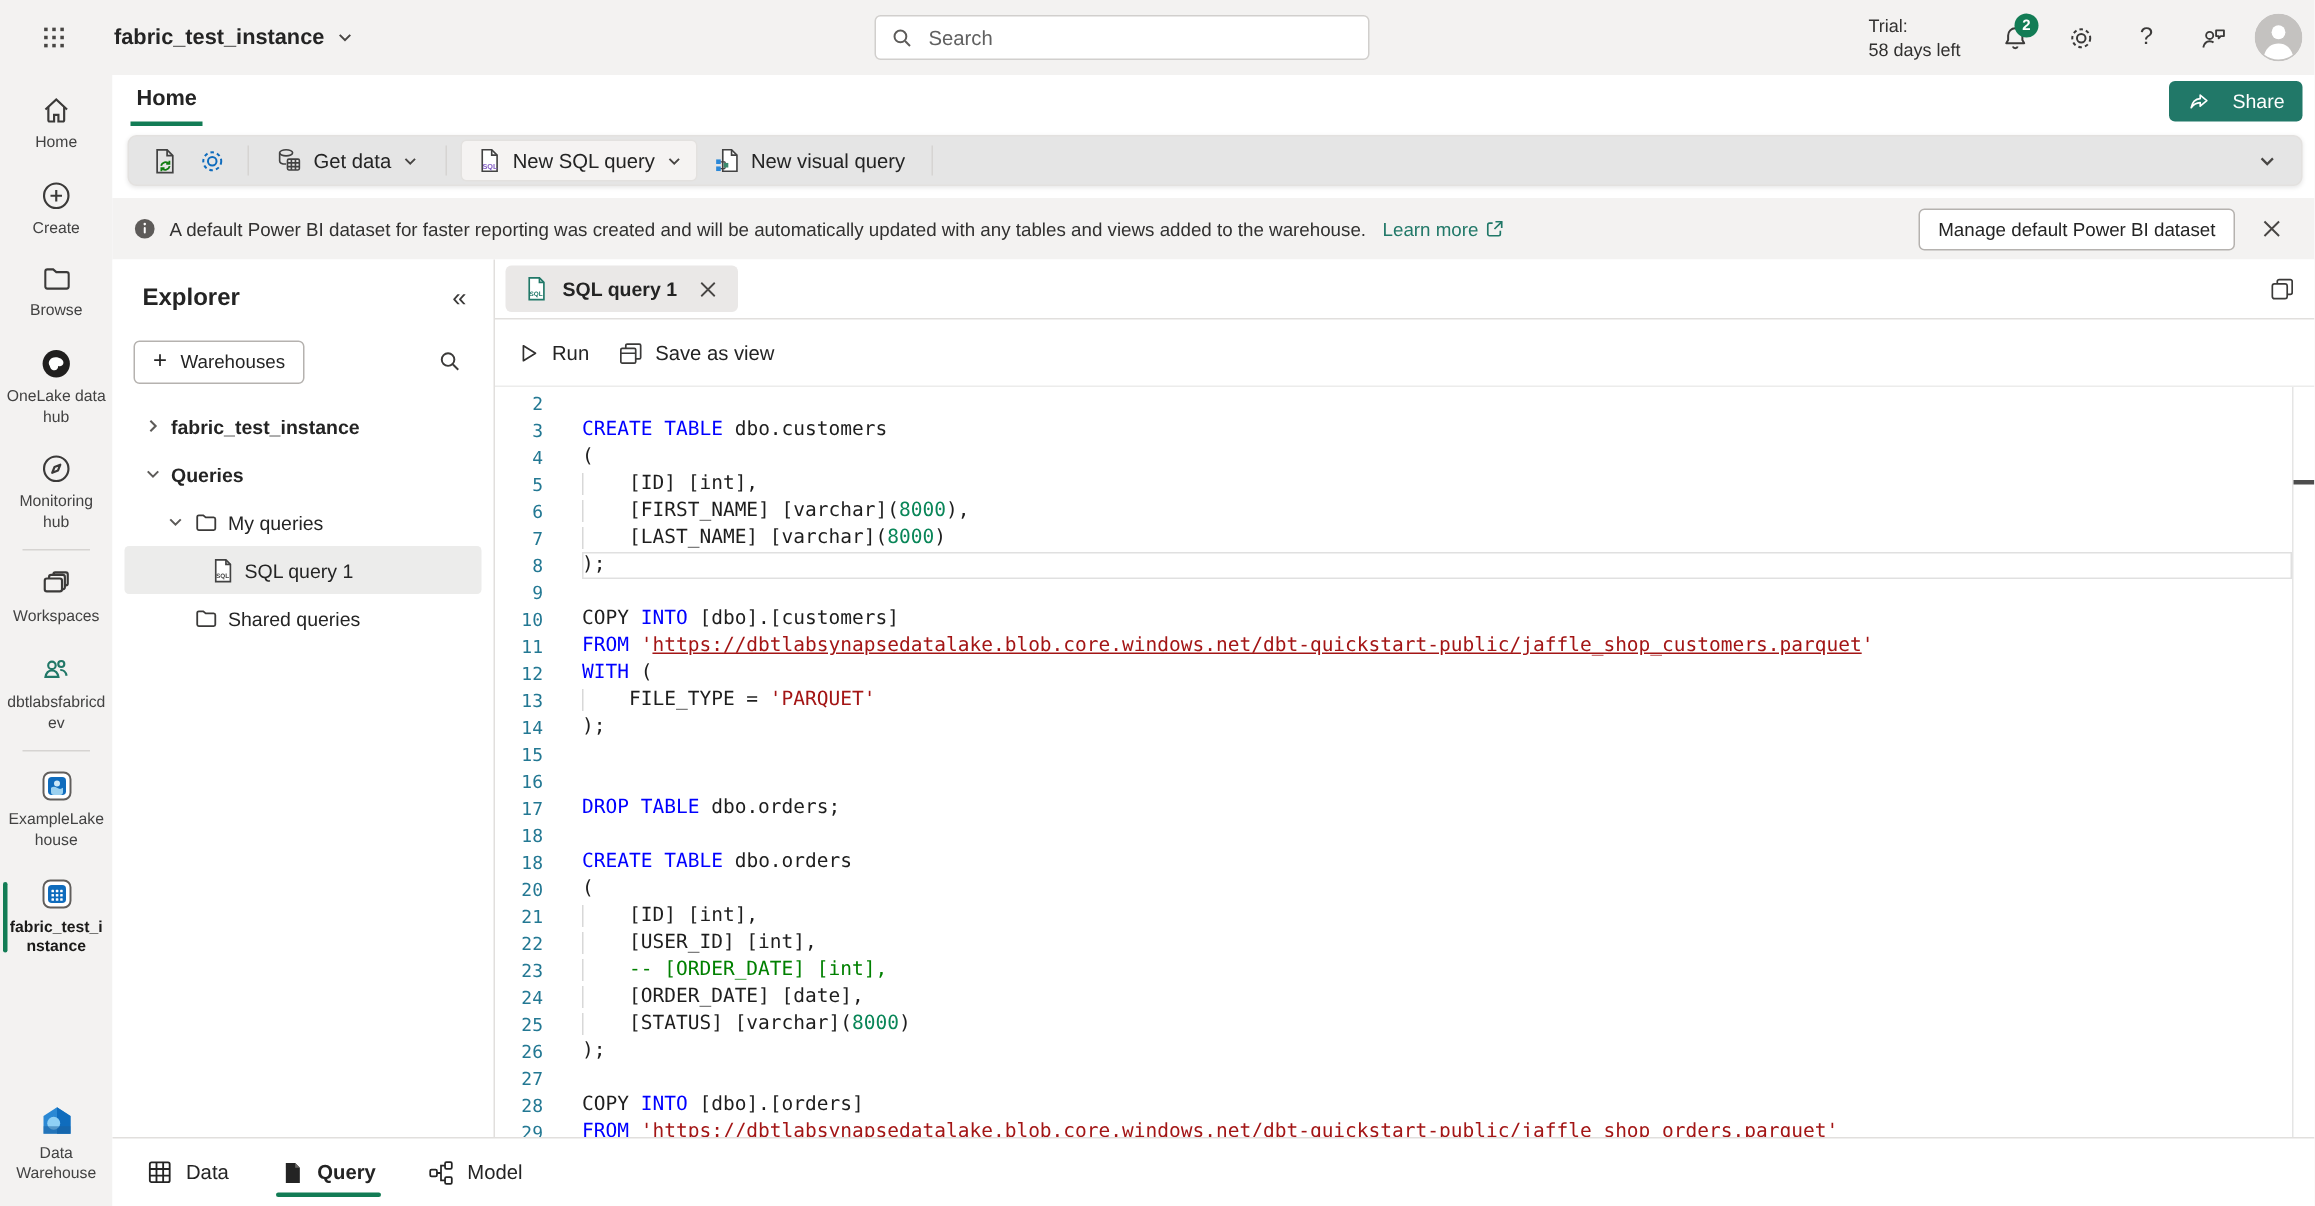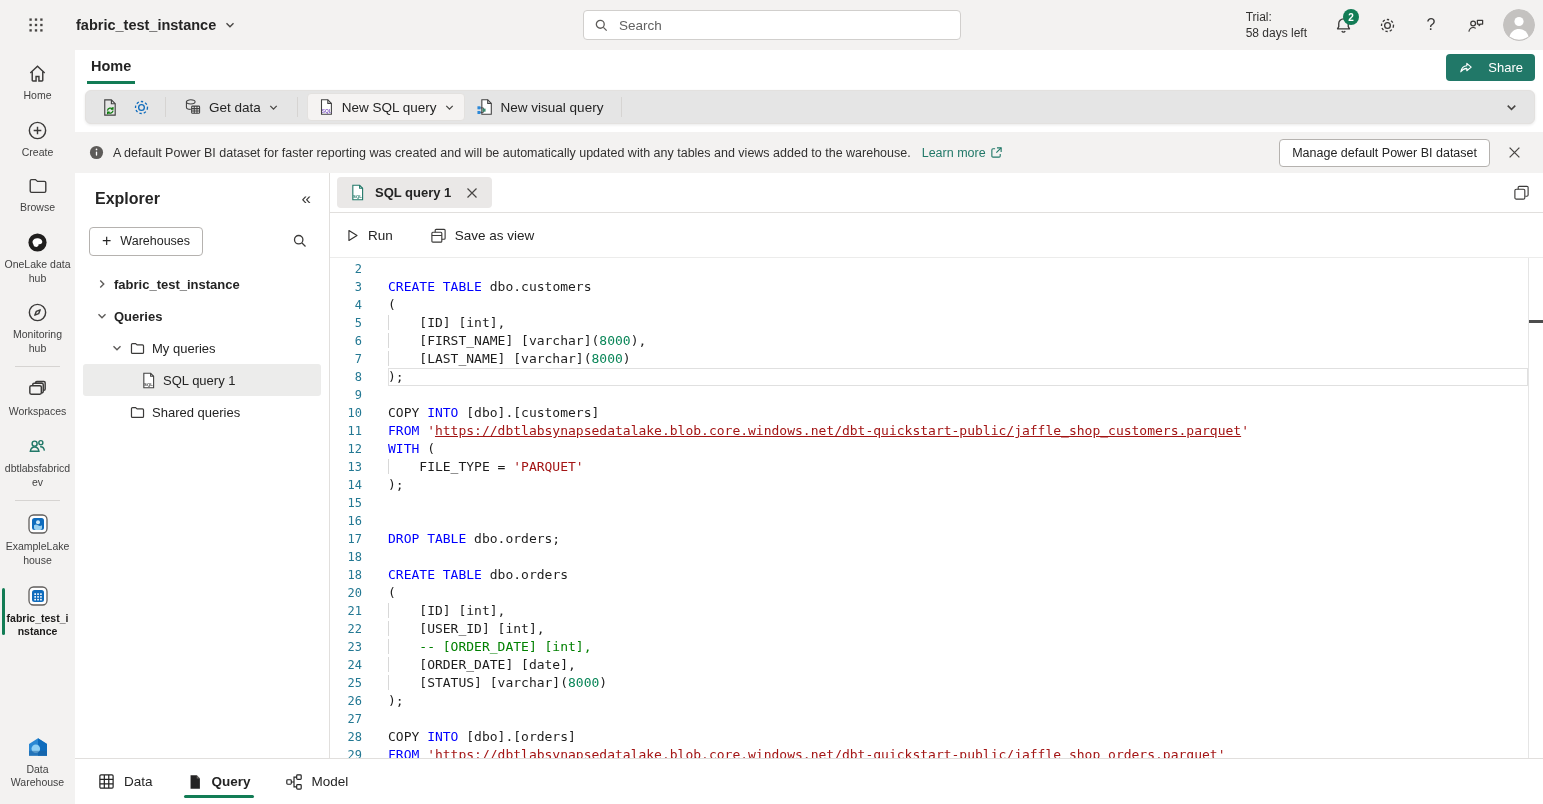--- a/index.html
+++ b/index.html
@@ -9,21 +9,21 @@
     background:#f3f2f1; color:#323130;
     font-family:"Liberation Sans", sans-serif; font-size:13px;
   }
   .i { display:inline-flex; align-items:center; justify-content:center; line-height:0; }
 
   
   .topbar { position:absolute; top:0; left:0; width:1543px; height:50px;
     display:flex; align-items:center; padding:0 12px; background:#f3f2f1; }
   .waffle-btn { width:36px; height:36px; display:flex; align-items:center; justify-content:center; margin-left:6px; cursor:pointer; }
   .app-title { display:flex; align-items:center; gap:8px; margin-left:22px; font-size:14.5px; font-weight:600; color:#242424; cursor:pointer; }
-  .searchbox { position:absolute; left:583px; top:10px; width:378px; height:30px;
+  .searchbox { position:absolute; left:583px; top:10px; width:330px; height:30px;
     background:#fff; border:1px solid #d1cfcd; border-radius:4px;
     display:flex; align-items:center; padding:0 10px; gap:8px; }
   .searchbox input { border:none; outline:none; flex:1; font-size:13.5px; color:#323130; font-family:"Liberation Sans",sans-serif; background:transparent; }
   .searchbox input::placeholder { color:#616161; }
   .top-right { position:absolute; right:8px; top:0; height:50px; display:flex; align-items:center; gap:4px; }
   .trial { font-size:12px; line-height:1.35; color:#323130; margin-right:12px; white-space:nowrap; }
   .tb-btn { width:40px; height:40px; display:flex; align-items:center; justify-content:center; position:relative; cursor:pointer; }
   .badge { position:absolute; top:4px; right:4px; min-width:16px; height:16px; border-radius:8px;
     background:#127c55; color:#fff; font-size:10px; font-weight:bold; display:flex; align-items:center; justify-content:center; padding:0 4px; }
   .avatar { width:32px; height:32px; border-radius:50%; overflow:hidden; margin-left:4px; cursor:pointer; }
@@ -85,21 +85,21 @@
   .tlabel.bold { font-weight:600; }
 
   
   .query-area { flex:1; min-width:0; display:flex; flex-direction:column; background:#fff; }
   .tab-row { height:40px; display:flex; align-items:center; border-bottom:1px solid #e1dfdd; }
   .qtab { margin-left:7px; height:31px; display:flex; align-items:center; gap:9px; padding:0 12px;
     background:#eae8e7; border-radius:4px; cursor:pointer; }
   .qtab-label { font-size:13px; font-weight:600; color:#242424; }
   .qtab-close { display:flex; padding:2px; margin-left:4px; cursor:pointer; }
   .tabrow-copy { margin-left:auto; margin-right:13px; cursor:pointer; }
-  .run-row { height:45px; display:flex; align-items:center; padding-left:15px; gap:37px; border-bottom:1px solid #ececeb; }
+  .run-row { height:45px; display:flex; align-items:center; padding-left:15px; gap:19px; border-bottom:1px solid #ececeb; }
   .rr-btn { display:flex; align-items:center; gap:8px; font-size:13.5px; color:#242424; cursor:pointer; }
 
   .editor { flex:1; position:relative; overflow:hidden; background:#fff; }
   .code { position:absolute; top:2px; left:0; right:15px; font-family:"DejaVu Sans Mono",monospace; }
   .cl { display:flex; height:18px; line-height:18px; white-space:pre; font-size:13px; }
   .ln { flex:0 0 32px; text-align:right; color:#237893; font-size:12px; }
   .ct { margin-left:26px; flex:1; color:#1e1e1e; }
   .cl.cur .ct { outline:1px solid #e0e0e0; outline-offset:-1px; }
   .tk-kw { color:#0000ff; }
   .tk-str { color:#a31515; }

